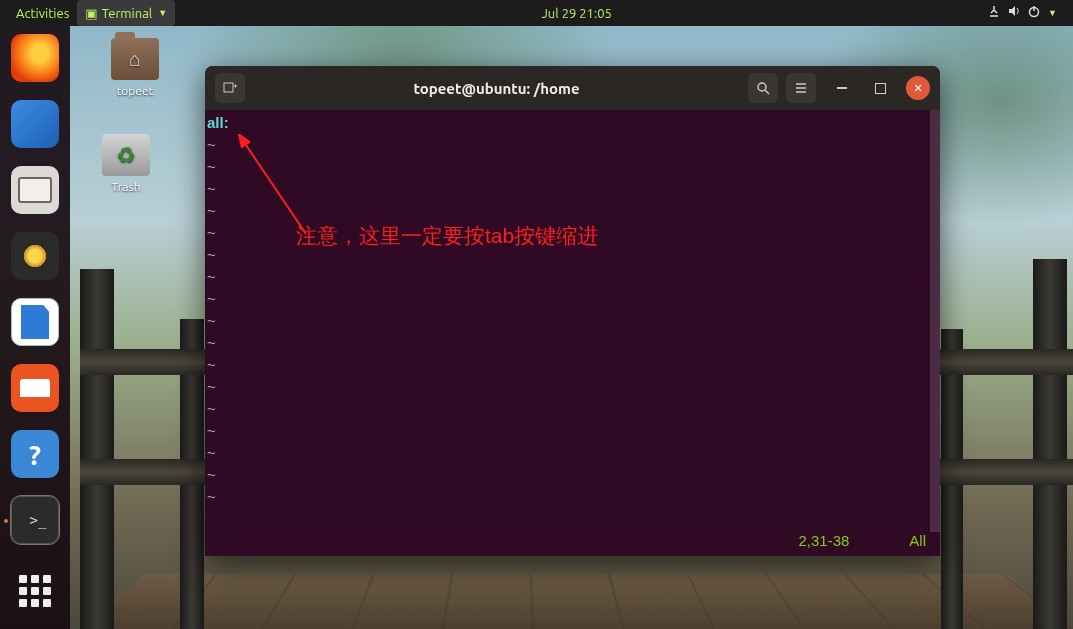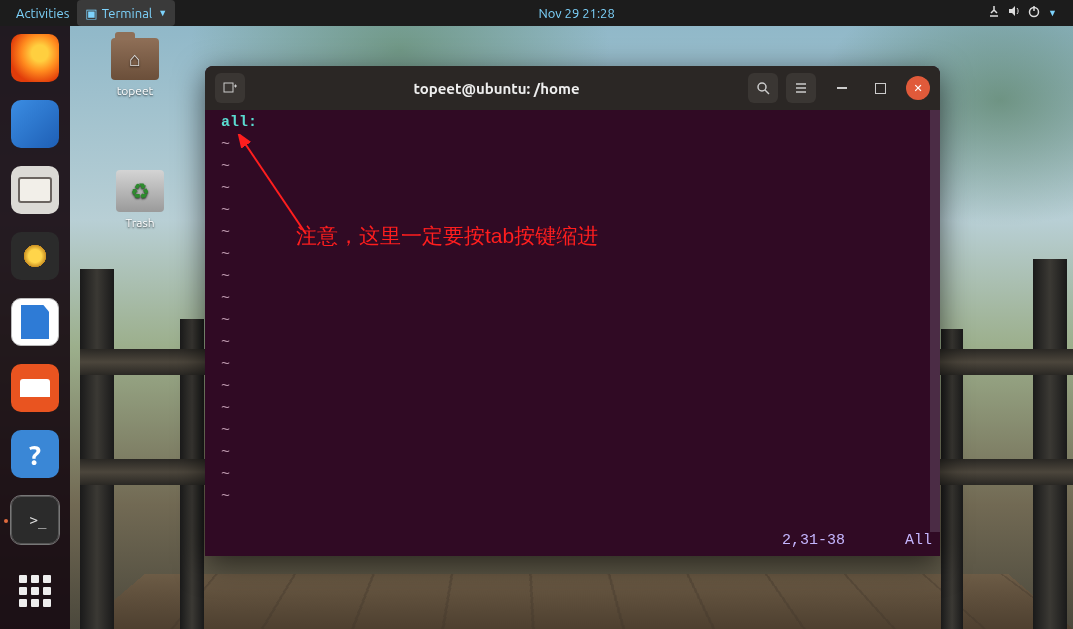--- a/index.html
+++ b/index.html
@@ -27,21 +27,21 @@
   background:
     repeating-linear-gradient(85deg, rgba(60,50,40,.3) 0 3px, transparent 3px 90px),
     linear-gradient(180deg,#6d5c46,#4e4030);
   transform:perspective(600px) rotateX(55deg);
   transform-origin: bottom center;
 }
 
 
 .topbar {
   position: relative; z-index: 5;
-  height: 26px; background: #1c1c1c; color: #7dd3fc;
+  height: 26px; background: #1c1c1c; color: #bef264;
   display: flex; align-items: center; font-size: 13px;
   padding: 0 8px;
 }
 .topbar .spacer { flex: 1; }
 .topbar .item { padding: 0 8px; display: flex; align-items: center; gap: 4px; line-height:26px;}
 .topbar .item.active { background: #3a3a3a; border-radius: 4px; }
 .topbar .tri { font-size: 9px; margin-left:2px;}
 .indicator { width:16px; text-align:center; }
 
 
@@ -93,28 +93,28 @@
 .tb-btn{width:30px;height:30px;border-radius:6px;background:#3a3633;display:flex;align-items:center;justify-content:center;color:#ccc;font-size:14px;}
 .tb-title{flex:1;text-align:center;color:#eee;font-size:15px;font-weight:bold;}
 .winctl{width:24px;height:24px;border-radius:50%;display:flex;align-items:center;justify-content:center;color:#ddd;margin-left:6px;font-size:13px;}
 .winctl.min::before{content:"";width:10px;height:2px;background:#ccc;}
 .winctl.max::before{content:"";width:9px;height:9px;border:1.5px solid #ccc;}
 .winctl.close{background:#e05a3a;color:#fff;}
 .winctl.close::before{content:"✕";font-size:11px;}
 
 .term-body{
   position:relative;height:calc(100% - 44px);
-  font-family:Liberation Mono, monospace;font-size:15px;line-height:22px;
-  color:#d6d2cf;padding:2px 16px;
+  font-family:Liberation Sans, sans-serif;font-size:15px;line-height:22px;
+  color:#d6d2cf;padding:2px 2px;
 }
 .term-scroll{position:absolute;right:0;top:0;bottom:24px;width:10px;background:rgba(200,200,220,.18);}
 .cyan{color:#5adbd0;font-weight:bold;}
 .term-body .line{white-space:pre;}
 .tilde{color:#c39fb4;}
-.status-line{position:absolute;bottom:4px;right:8px;left:14px;display:flex;color:#c4b5fd;}
+.status-line{position:absolute;bottom:4px;right:14px;left:14px;display:flex;color:#84cc16;}
 .status-line .sp{flex:1;}
 
 
 .arrow{position:absolute;z-index:7;left:236px;top:134px;width:200px;height:120px;pointer-events:none;}
 .annot{position:absolute;z-index:7;left:296px;top:222px;color:#ff1e1e;font-size:21px;font-family:"Microsoft YaHei","PingFang SC",sans-serif;}
 </style>
 </head>
 <body>
 
 <div class="scenery"></div>
@@ -129,21 +129,21 @@
 </div>
 
 <div class="topbar">
   <div class="item">Activities</div>
   <div class="item active">
     <span>▣</span>
     <span>Terminal</span>
     <span class="tri">▼</span>
   </div>
   <div class="spacer"></div>
-  <div class="item">Nov 29  21:28</div>
+  <div class="item">Jul 29  21:05</div>
   <div class="spacer"></div>
   <div class="item">
     <span class="indicator">
       <svg width="14" height="14" viewBox="0 0 14 14">
           <path d="M7 2v4M7 6l-3 3M7 6l3 3M3 12h8" stroke="#ddd" stroke-width="1.5" fill="none"></path>
         </svg>
     </span>
     <span class="indicator">
       <svg width="14" height="14" viewBox="0 0 14 14">
           <path d="M2 5v4h3l3 3V2L5 5H2z" fill="#ddd"></path>
@@ -181,21 +181,21 @@
         <span></span>
         <span></span>
     </div>
   </div>
 </div>
 
 <div class="desktop-icon" style="left:100px;top:38px;">
   <div class="ico folder-ico"></div>
   <div>topeet</div>
 </div>
-<div class="desktop-icon" style="left:105px;top:134px;margin-top:36px;">
+<div class="desktop-icon" style="left:91px;top:134px;">
   <div class="ico trash-ico"></div>
   <div>Trash</div>
 </div>
 
 <div class="termwin">
   <div class="term-titlebar">
     <div class="tb-btn">
       <svg width="16" height="16" viewBox="0 0 16 16">
           <rect x="2" y="3" width="9" height="9" stroke="#ccc" fill="none"></rect>
           <path d="M12 6h3M13.5 4.5v3" stroke="#ccc"></path>

